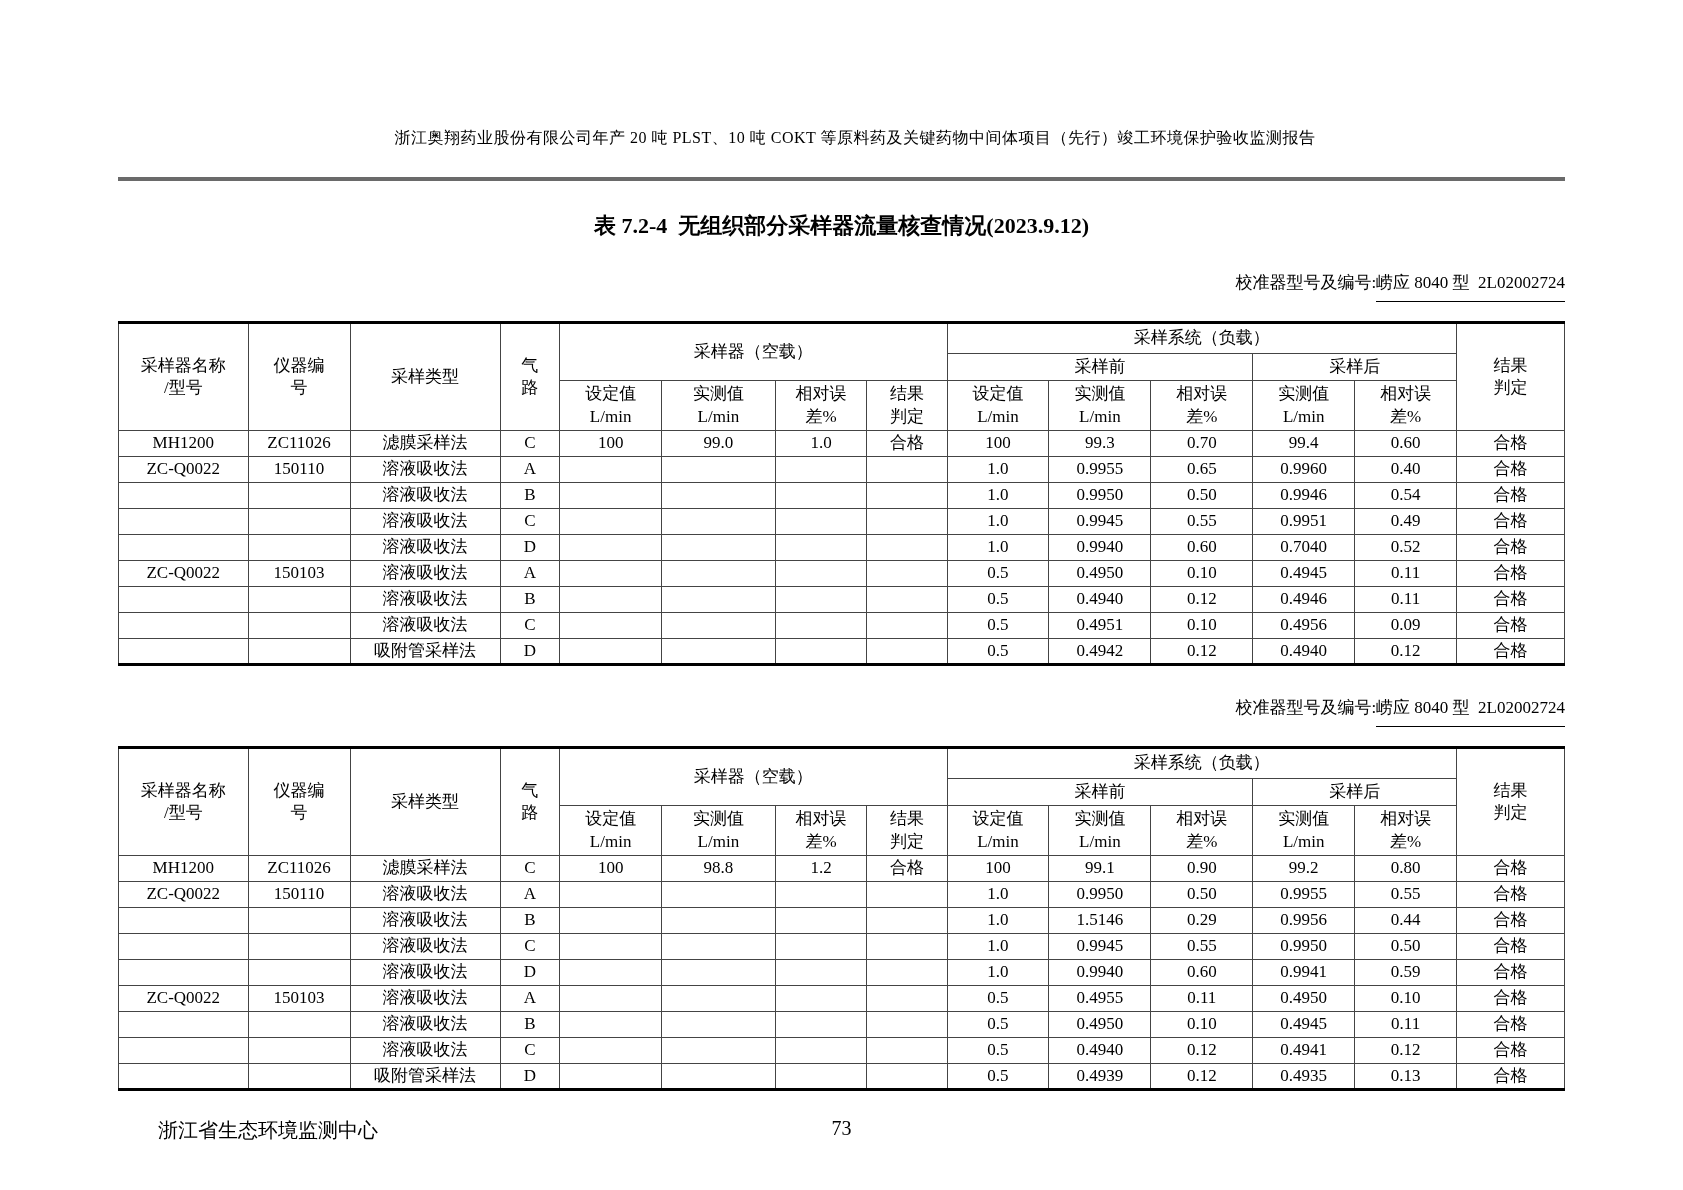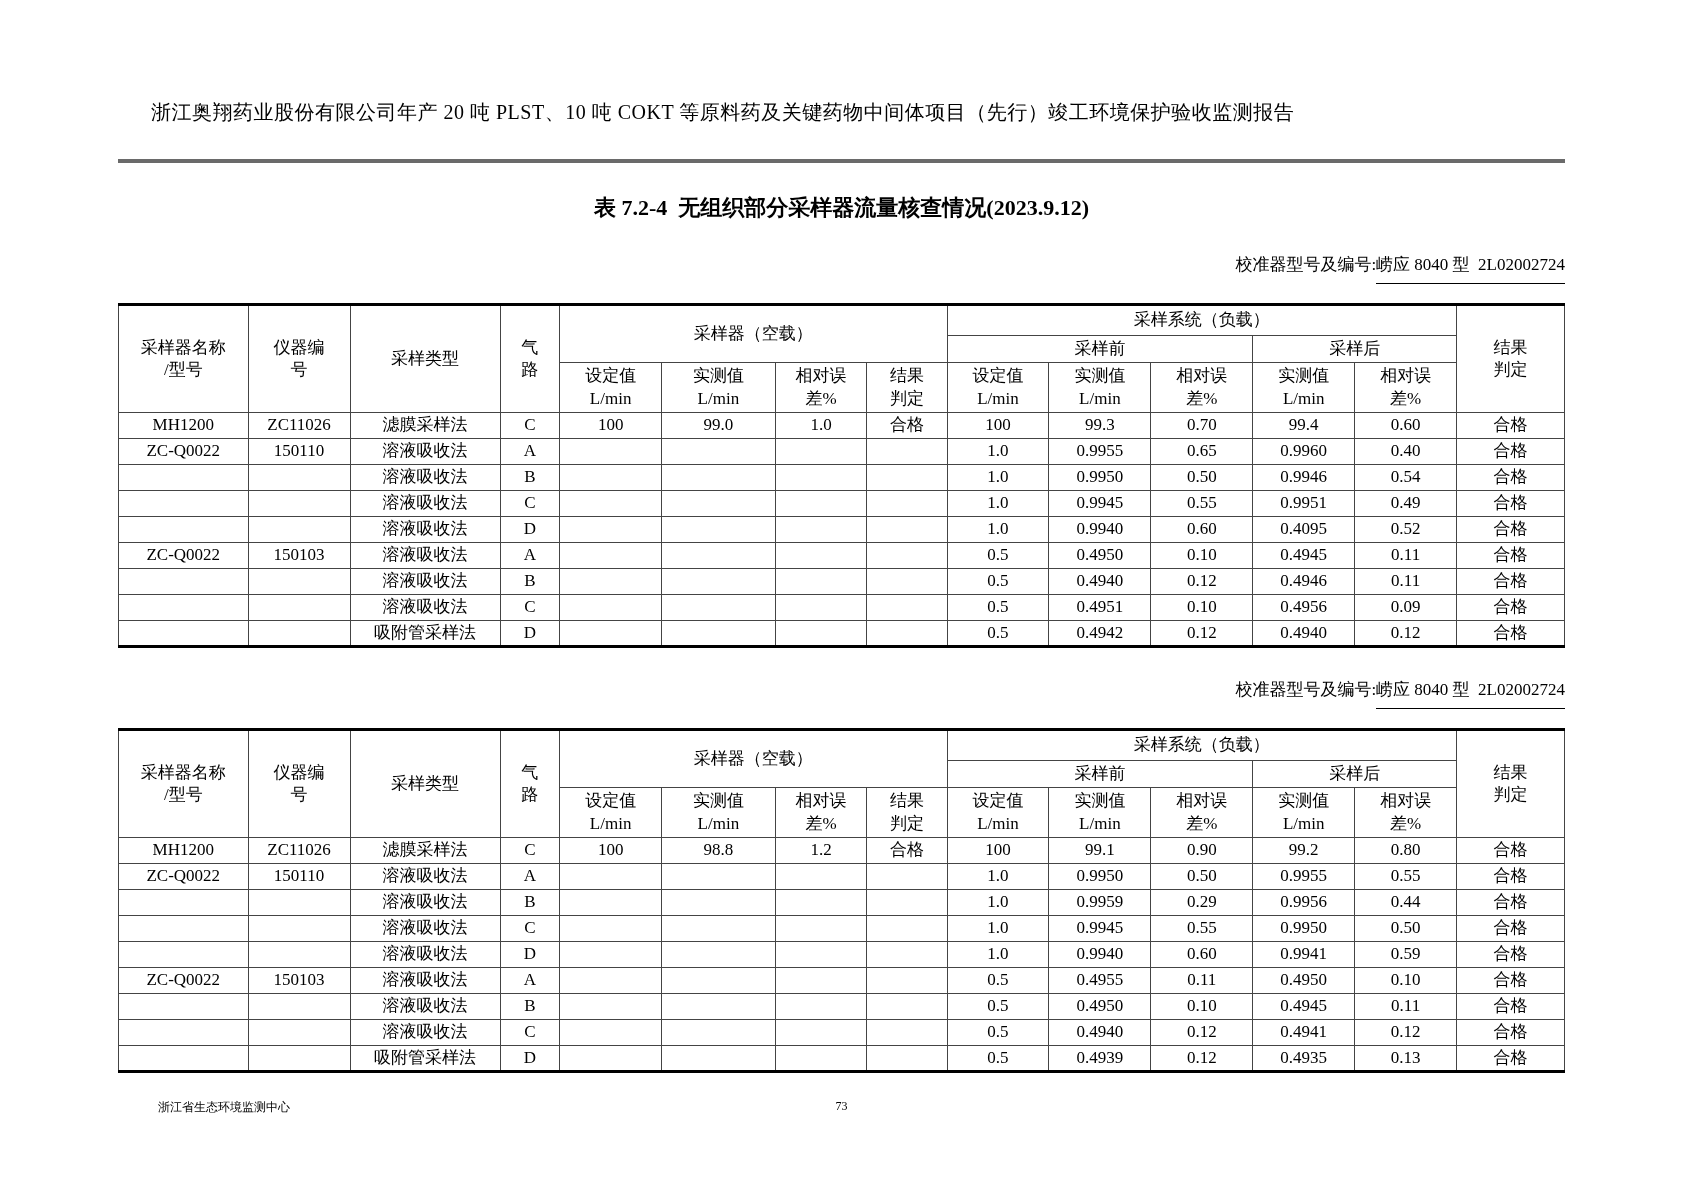--- a/index.html
+++ b/index.html
@@ -2,21 +2,21 @@
 <html><head>
 <meta charset="utf-8">
 <style>
   html,body{margin:0;padding:0;}
   body{
     width:1683px;height:1190px;background:#ffffff;color:#000;
     font-family:"Liberation Serif","DejaVu Serif",serif;
     position:relative;overflow:hidden;
   }
   .content{margin:0 118px;width:1447px;}
-  .doc-header{padding-top:76px;font-size:20px;letter-spacing:0.5px;white-space:pre;}
+  .doc-header{padding-top:110px;text-align:center;font-size:16px;letter-spacing:0.5px;white-space:pre;}
   .header-rule{margin-top:10px;height:4px;background:#6a6a6a;}
   .table-title{margin:30px 0 0 0;text-align:center;font-size:22px;font-weight:bold;white-space:pre;}
   .calibrator{margin-top:10px;text-align:right;font-size:17px;white-space:pre;}
   .cal-underline{border-bottom:1.5px solid #000;padding-bottom:9px;}
   table.data-table{
     margin-top:7px;width:100%;border-collapse:collapse;table-layout:fixed;
     border:1.5px solid #222;border-top:3px solid #000;border-bottom:3px solid #000;
   }
   .data-table th,.data-table td{
     border:1px solid #444;text-align:center;vertical-align:middle;
@@ -25,21 +25,21 @@
   .data-table th{white-space:pre-line;line-height:1.3;}
   .data-table tr.h1{height:31px;}
   .data-table tr.h2{height:27px;}
   .data-table tr.h3{height:50px;}
   .data-table tbody tr{height:26px;}
   .data-table tbody td{line-height:1.1;}
   col.c1{width:8.9%} col.c2{width:7.0%} col.c3{width:10.3%} col.c4{width:4.1%}
   col.c5{width:7.0%} col.c6{width:7.8%} col.c7{width:6.3%} col.c8{width:5.5%}
   col.c9{width:7.0%} col.c10{width:7.0%} col.c11{width:7.0%} col.c12{width:7.0%}
   col.c13{width:7.0%} col.c14{width:7.4%}
-  .footer{position:relative;margin-top:26px;font-size:12px;height:22px;}
+  .footer{position:relative;margin-top:26px;font-size:20px;height:22px;}
   .footer-left{position:absolute;left:40px;top:0;}
   .footer-page{position:absolute;left:50%;transform:translateX(-50%);top:0;}
   .t2{margin-top:16px;}
 </style>
 </head>
 <body>
 
 <div class="page">
   <div class="content">
     <div class="doc-header">
@@ -177,21 +177,21 @@
             <td></td>
             <td>溶液吸收法</td>
             <td>D</td>
             <td></td>
             <td></td>
             <td></td>
             <td></td>
             <td>1.0</td>
             <td>0.9940</td>
             <td>0.60</td>
-            <td>0.4095</td>
+            <td>0.7040</td>
             <td>0.52</td>
             <td>合格</td>
           </tr>
           <tr>
             <td>ZC-Q0022</td>
             <td>150103</td>
             <td>溶液吸收法</td>
             <td>A</td>
             <td></td>
             <td></td>
@@ -350,21 +350,21 @@
           <tr>
             <td></td>
             <td></td>
             <td>溶液吸收法</td>
             <td>B</td>
             <td></td>
             <td></td>
             <td></td>
             <td></td>
             <td>1.0</td>
-            <td>0.9959</td>
+            <td>1.5146</td>
             <td>0.29</td>
             <td>0.9956</td>
             <td>0.44</td>
             <td>合格</td>
           </tr>
           <tr>
             <td></td>
             <td></td>
             <td>溶液吸收法</td>
             <td>C</td>

